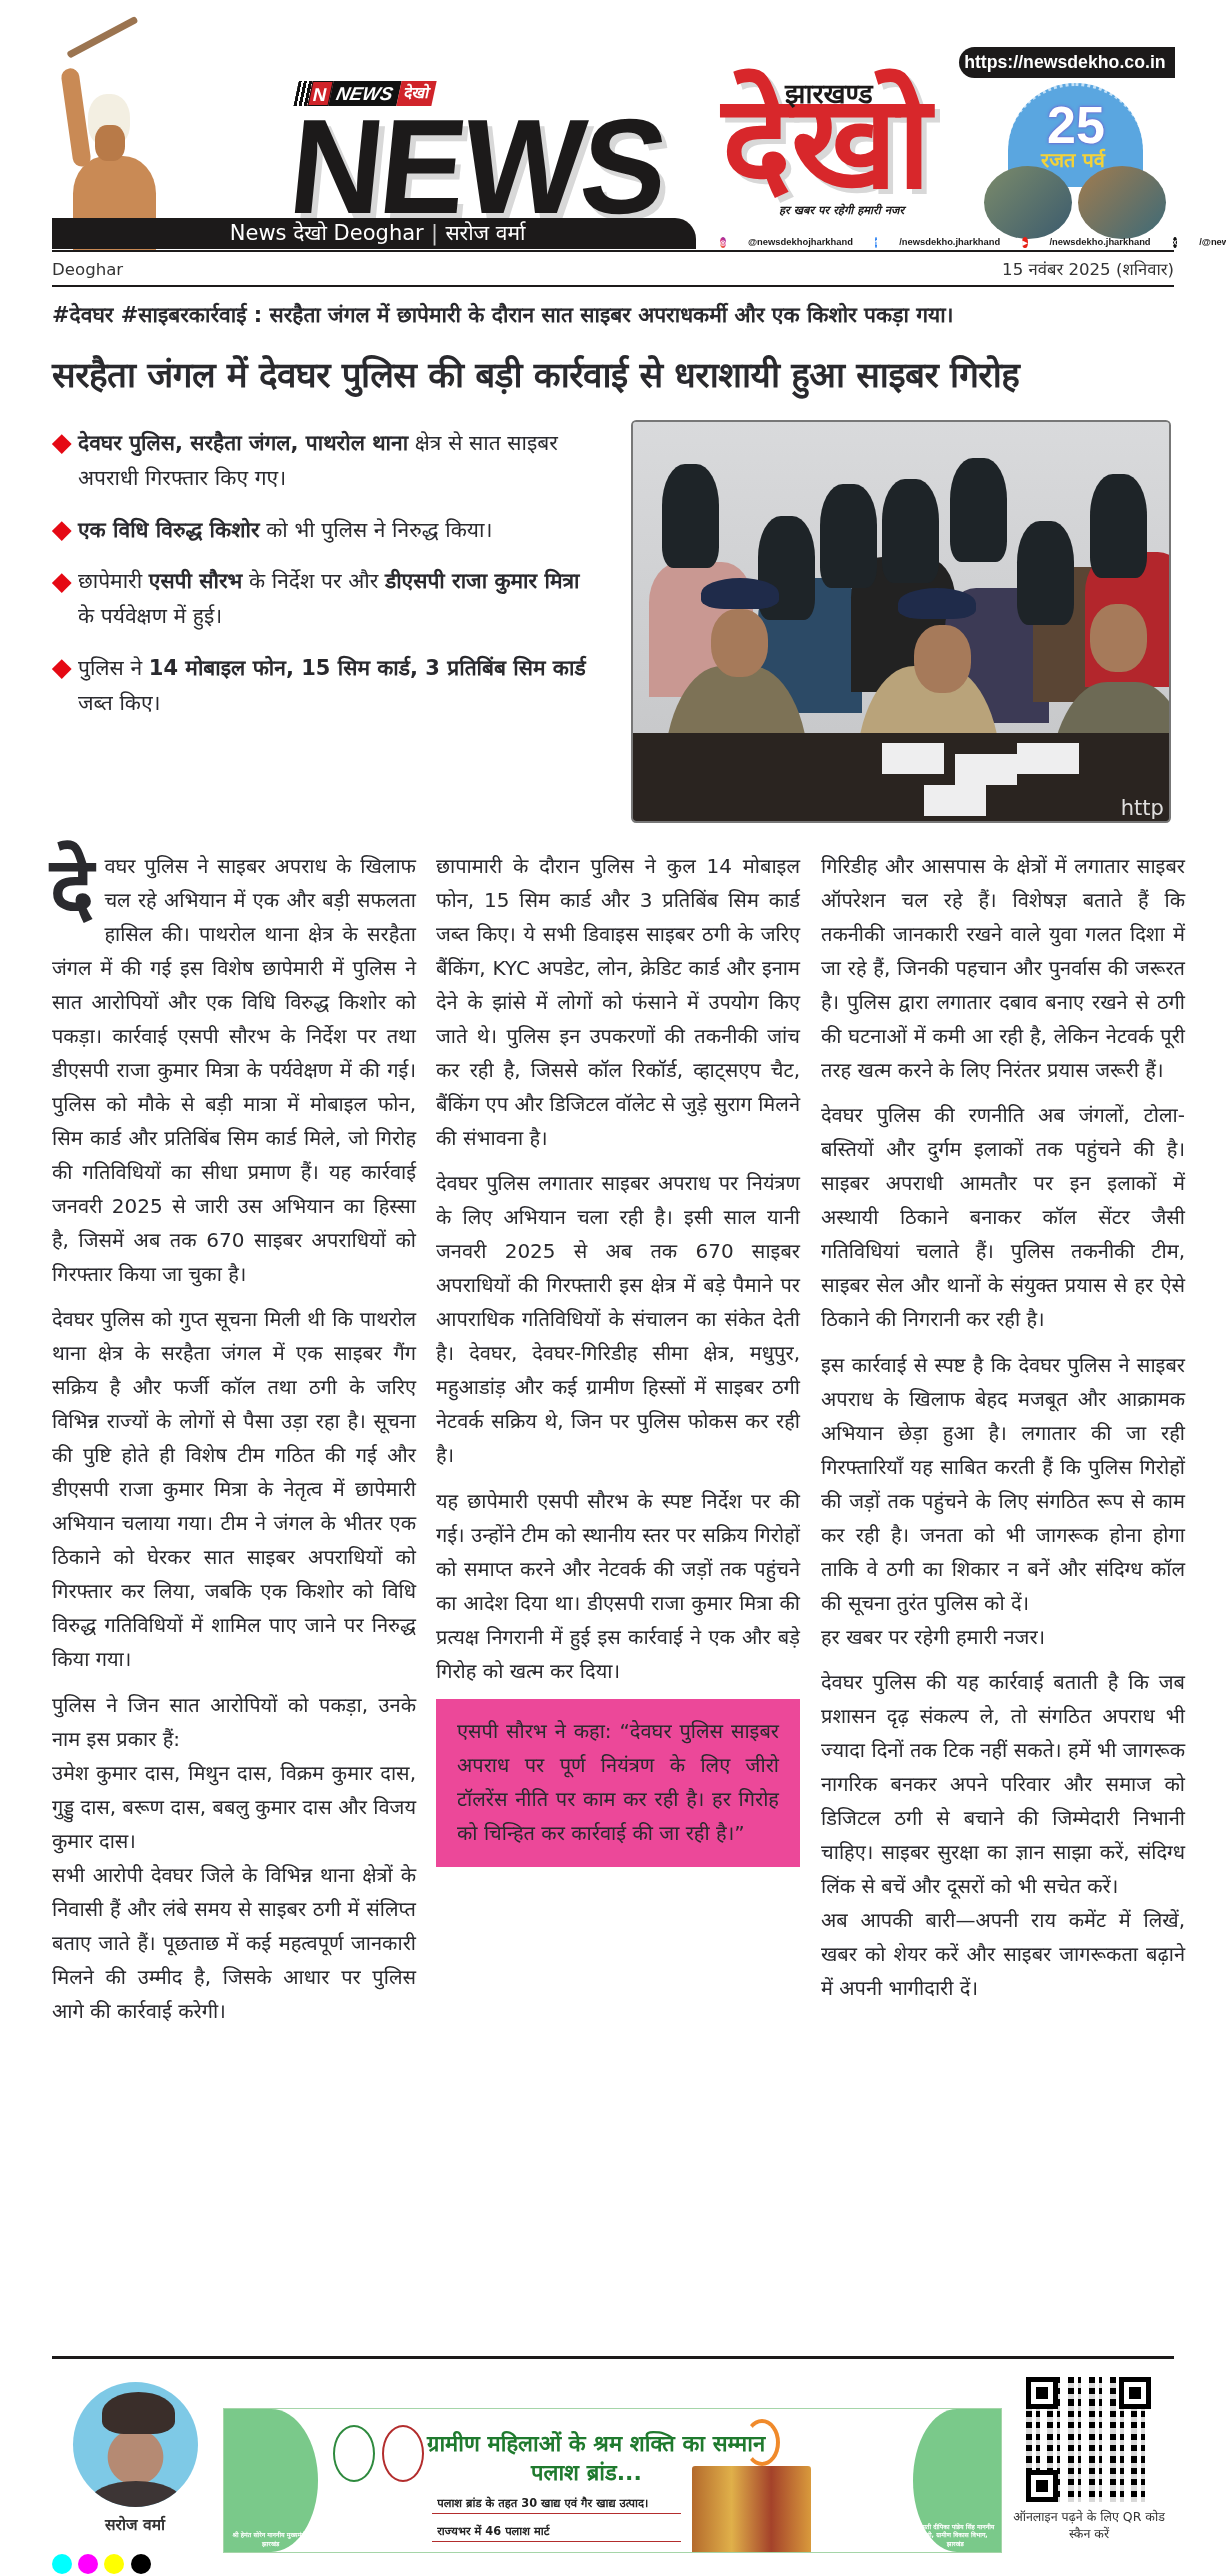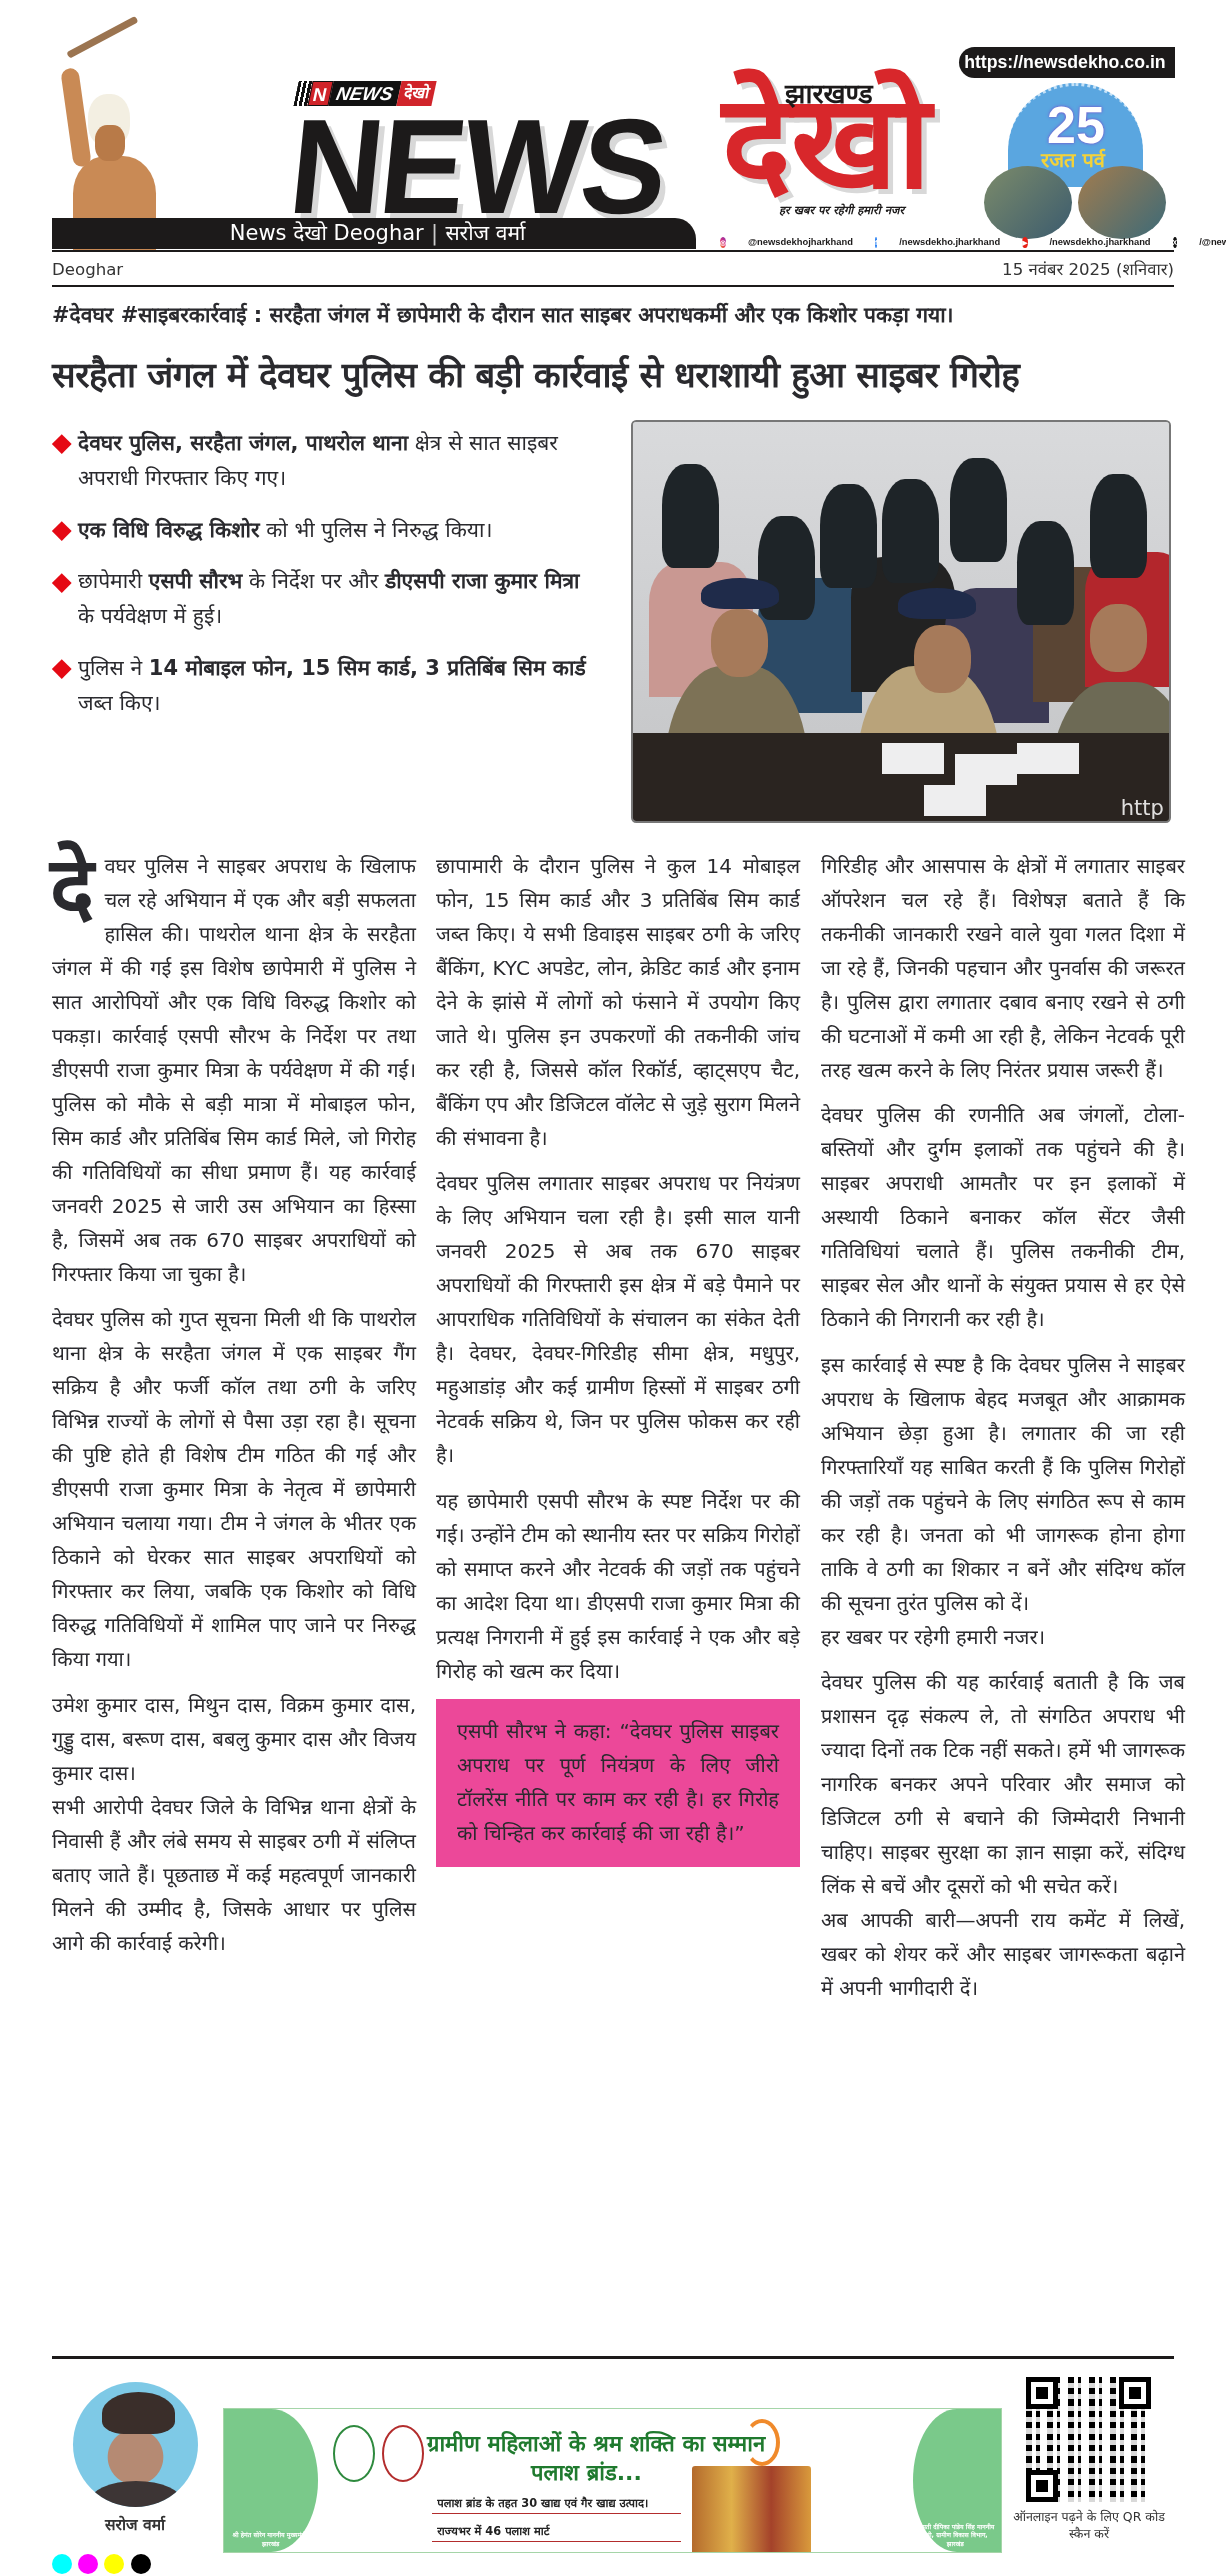--- a/index.html
+++ b/index.html
@@ -217,20 +217,21 @@
   <div class="paper" style="left:249px;bottom:47px;"></div>
   <div class="paper" style="left:322px;bottom:36px;"></div>
   <div class="paper" style="left:384px;bottom:47px;"></div>
   <div class="paper" style="left:291px;bottom:5.2px;"></div>
   <div class="wm">http</div>
 </figure>
 
 <div class="col col1">
   <p><span class="dropcap">दे</span><span>वघर पुलिस ने साइबर अपराध के खिलाफ चल रहे अभियान में एक और बड़ी सफलता हासिल की। पाथरोल थाना क्षेत्र के सरहैता जंगल में की गई इस विशेष छापेमारी में पुलिस ने सात आरोपियों और एक विधि विरुद्ध किशोर को पकड़ा। कार्रवाई एसपी सौरभ के निर्देश पर तथा डीएसपी राजा कुमार मित्रा के पर्यवेक्षण में की गई। पुलिस को मौके से बड़ी मात्रा में मोबाइल फोन, सिम कार्ड और प्रतिबिंब सिम कार्ड मिले, जो गिरोह की गतिविधियों का सीधा प्रमाण हैं। यह कार्रवाई जनवरी 2025 से जारी उस अभियान का हिस्सा है, जिसमें अब तक 670 साइबर अपराधियों को गिरफ्तार किया जा चुका है।</span></p>
   <p>देवघर पुलिस को गुप्त सूचना मिली थी कि पाथरोल थाना क्षेत्र के सरहैता जंगल में एक साइबर गैंग सक्रिय है और फर्जी कॉल तथा ठगी के जरिए विभिन्न राज्यों के लोगों से पैसा उड़ा रहा है। सूचना की पुष्टि होते ही विशेष टीम गठित की गई और डीएसपी राजा कुमार मित्रा के नेतृत्व में छापेमारी अभियान चलाया गया। टीम ने जंगल के भीतर एक ठिकाने को घेरकर सात साइबर अपराधियों को गिरफ्तार कर लिया, जबकि एक किशोर को विधि विरुद्ध गतिविधियों में शामिल पाए जाने पर निरुद्ध किया गया।</p>
+  <p class="tight">पुलिस ने जिन सात आरोपियों को पकड़ा, उनके नाम इस प्रकार हैं:</p>
   <p class="tight">उमेश कुमार दास, मिथुन दास, विक्रम कुमार दास, गुड्डु दास, बरूण दास, बबलु कुमार दास और विजय कुमार दास।</p>
   <p>सभी आरोपी देवघर जिले के विभिन्न थाना क्षेत्रों के निवासी हैं और लंबे समय से साइबर ठगी में संलिप्त बताए जाते हैं। पूछताछ में कई महत्वपूर्ण जानकारी मिलने की उम्मीद है, जिसके आधार पर पुलिस आगे की कार्रवाई करेगी।</p>
 </div>
 
 <div class="col col2">
   <p>छापामारी के दौरान पुलिस ने कुल 14 मोबाइल फोन, 15 सिम कार्ड और 3 प्रतिबिंब सिम कार्ड जब्त किए। ये सभी डिवाइस साइबर ठगी के जरिए बैंकिंग, KYC अपडेट, लोन, क्रेडिट कार्ड और इनाम देने के झांसे में लोगों को फंसाने में उपयोग किए जाते थे। पुलिस इन उपकरणों की तकनीकी जांच कर रही है, जिससे कॉल रिकॉर्ड, व्हाट्सएप चैट, बैंकिंग एप और डिजिटल वॉलेट से जुड़े सुराग मिलने की संभावना है।</p>
   <p>देवघर पुलिस लगातार साइबर अपराध पर नियंत्रण के लिए अभियान चला रही है। इसी साल यानी जनवरी 2025 से अब तक 670 साइबर अपराधियों की गिरफ्तारी इस क्षेत्र में बड़े पैमाने पर आपराधिक गतिविधियों के संचालन का संकेत देती है। देवघर, देवघर-गिरिडीह सीमा क्षेत्र, मधुपुर, महुआडांड़ और कई ग्रामीण हिस्सों में साइबर ठगी नेटवर्क सक्रिय थे, जिन पर पुलिस फोकस कर रही है।</p>
   <p>यह छापेमारी एसपी सौरभ के स्पष्ट निर्देश पर की गई। उन्होंने टीम को स्थानीय स्तर पर सक्रिय गिरोहों को समाप्त करने और नेटवर्क की जड़ों तक पहुंचने का आदेश दिया था। डीएसपी राजा कुमार मित्रा की प्रत्यक्ष निगरानी में हुई इस कार्रवाई ने एक और बड़े गिरोह को खत्म कर दिया।</p>
   <div class="quotebox">
     <p style="text-align:justify">एसपी सौरभ ने कहा: “देवघर पुलिस साइबर अपराध पर पूर्ण नियंत्रण के लिए जीरो टॉलरेंस नीति पर काम कर रही है। हर गिरोह को चिन्हित कर कार्रवाई की जा रही है।”</p>

